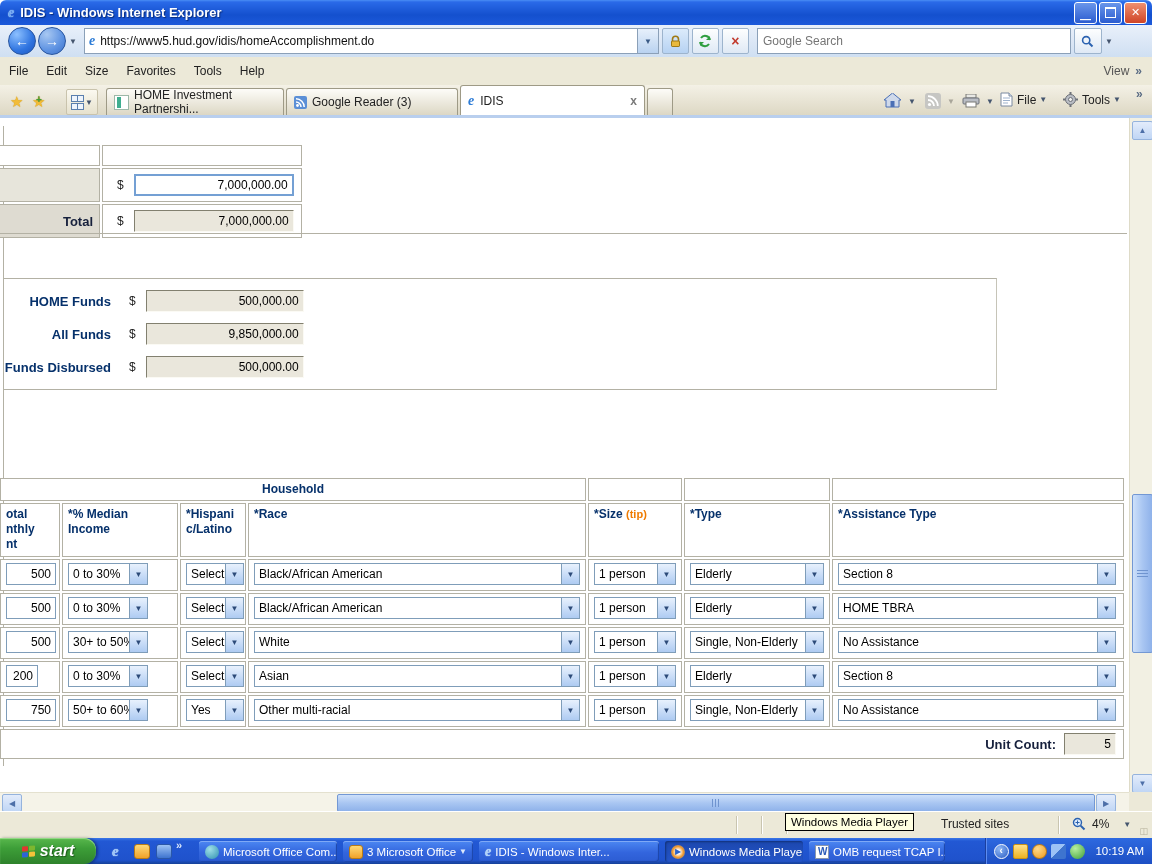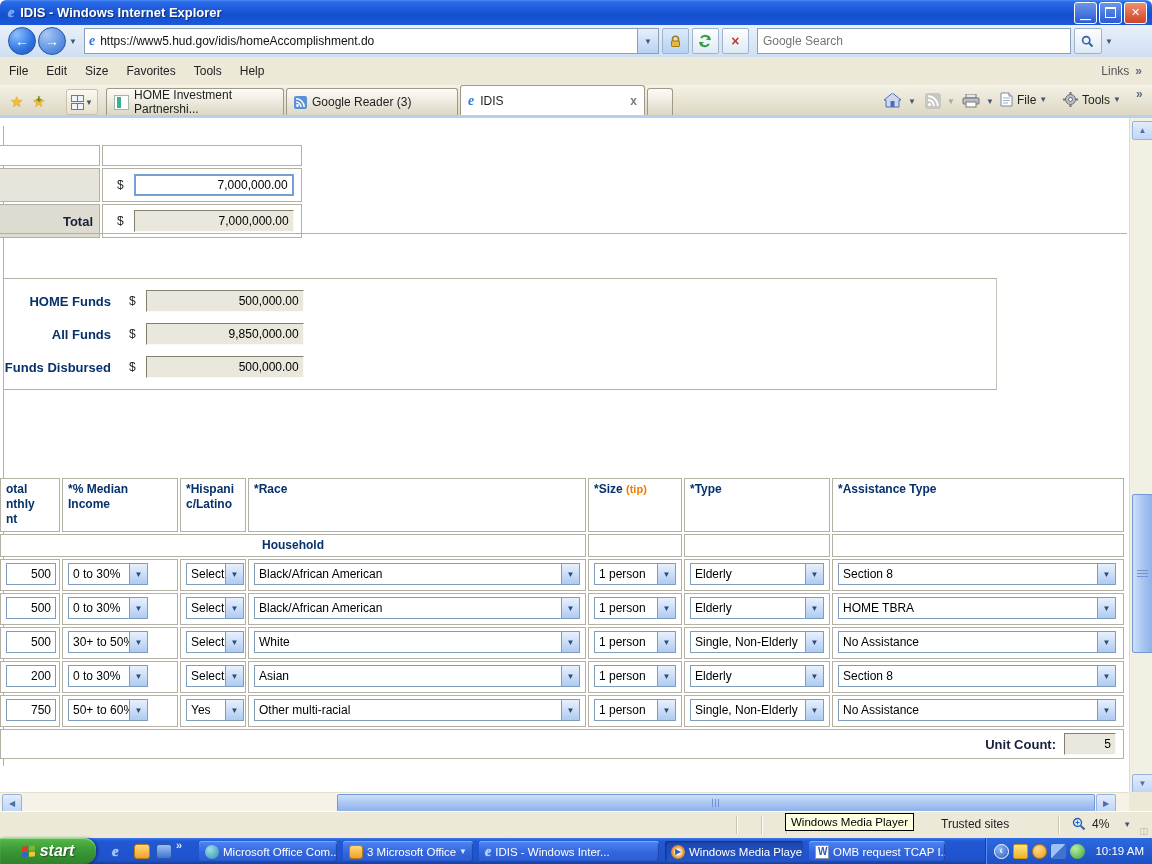--- a/index.html
+++ b/index.html
@@ -172,21 +172,21 @@
 </div>
 
 <div class="a menu-row">
   <span class="menu-item">File</span>
   <span class="menu-item">Edit</span>
   <span class="menu-item">Size</span>
   <span class="menu-item">Favorites</span>
   <span class="menu-item">Tools</span>
   <span class="menu-item">Help</span>
   <span style="flex:1"></span>
-  <span style="color:#555">Links</span>
+  <span style="color:#555">View</span>
   <span class="chev2" style="margin:0 10px 0 6px">»</span>
 </div>
 
 <div class="a tab-row">
   <span class="a star" style="left:10px;top:8px">★</span>
   <span class="a star" style="left:32px;top:8px">★<span style="position:absolute;left:4px;top:1px;color:#3f9e3a;font-size:10px;font-weight:bold">+</span></span>
   <span class="a tool-group-btn" style="left:66px;top:4px">
     <span class="qt-grid">
         <i></i>
         <i></i>
@@ -314,39 +314,39 @@
     <colgroup>
         <col style="width:60px">
         <col style="width:116px">
         <col style="width:66px">
         <col style="width:338px">
         <col style="width:94px">
         <col style="width:146px">
         <col style="width:292px">
       </colgroup>
     <tbody>
-        <tr style="height:54px">
+        <tr style="height:22px">
+      <td colspan="4" class="hdr mid" style="text-align:center">Household</td>
+      <td></td>
+      <td></td>
+      <td></td>
+    </tr>
+    <tr style="height:54px">
       <td class="hdr">
         <div>otal</div>
         <div>nthly</div>
         <div>nt</div>
       </td>
       <td class="hdr">*% Median Income</td>
       <td class="hdr" style="overflow-wrap:break-word">*Hispanic/Latino</td>
       <td class="hdr">*Race</td>
       <td class="hdr"><span>*Size</span> <span class="tip">(tip)</span></td>
       <td class="hdr">*Type</td>
       <td class="hdr">*Assistance Type</td>
     </tr>
-    <tr style="height:22px">
-      <td colspan="4" class="hdr mid" style="text-align:center">Household</td>
-      <td></td>
-      <td></td>
-      <td></td>
-    </tr>
 
     <tr style="height:32px">
       <td class="mid"><input class="inp" style="width: 50px;" value="500"></td>
       <td class="mid">
             <div class="sel" style="width:80px">
               <span class="sel-text">0 to 30%</span>
               <span class="sel-btn">▼</span>
             </div>
           </td>
       <td class="mid">
@@ -452,21 +452,21 @@
             </div>
           </td>
       <td class="mid">
             <div class="sel" style="width:278px">
               <span class="sel-text">No Assistance</span>
               <span class="sel-btn">▼</span>
             </div>
           </td>
     </tr>
     <tr style="height:32px">
-      <td class="mid"><input class="inp" style="width: 50px;" value="200"></td>
+      <td class="mid"><input class="inp" style="width: 32px;" value="200"></td>
       <td class="mid">
             <div class="sel" style="width:80px">
               <span class="sel-text">0 to 30%</span>
               <span class="sel-btn">▼</span>
             </div>
           </td>
       <td class="mid">
             <div class="sel" style="width:58px">
               <span class="sel-text">Select</span>
               <span class="sel-btn">▼</span>

